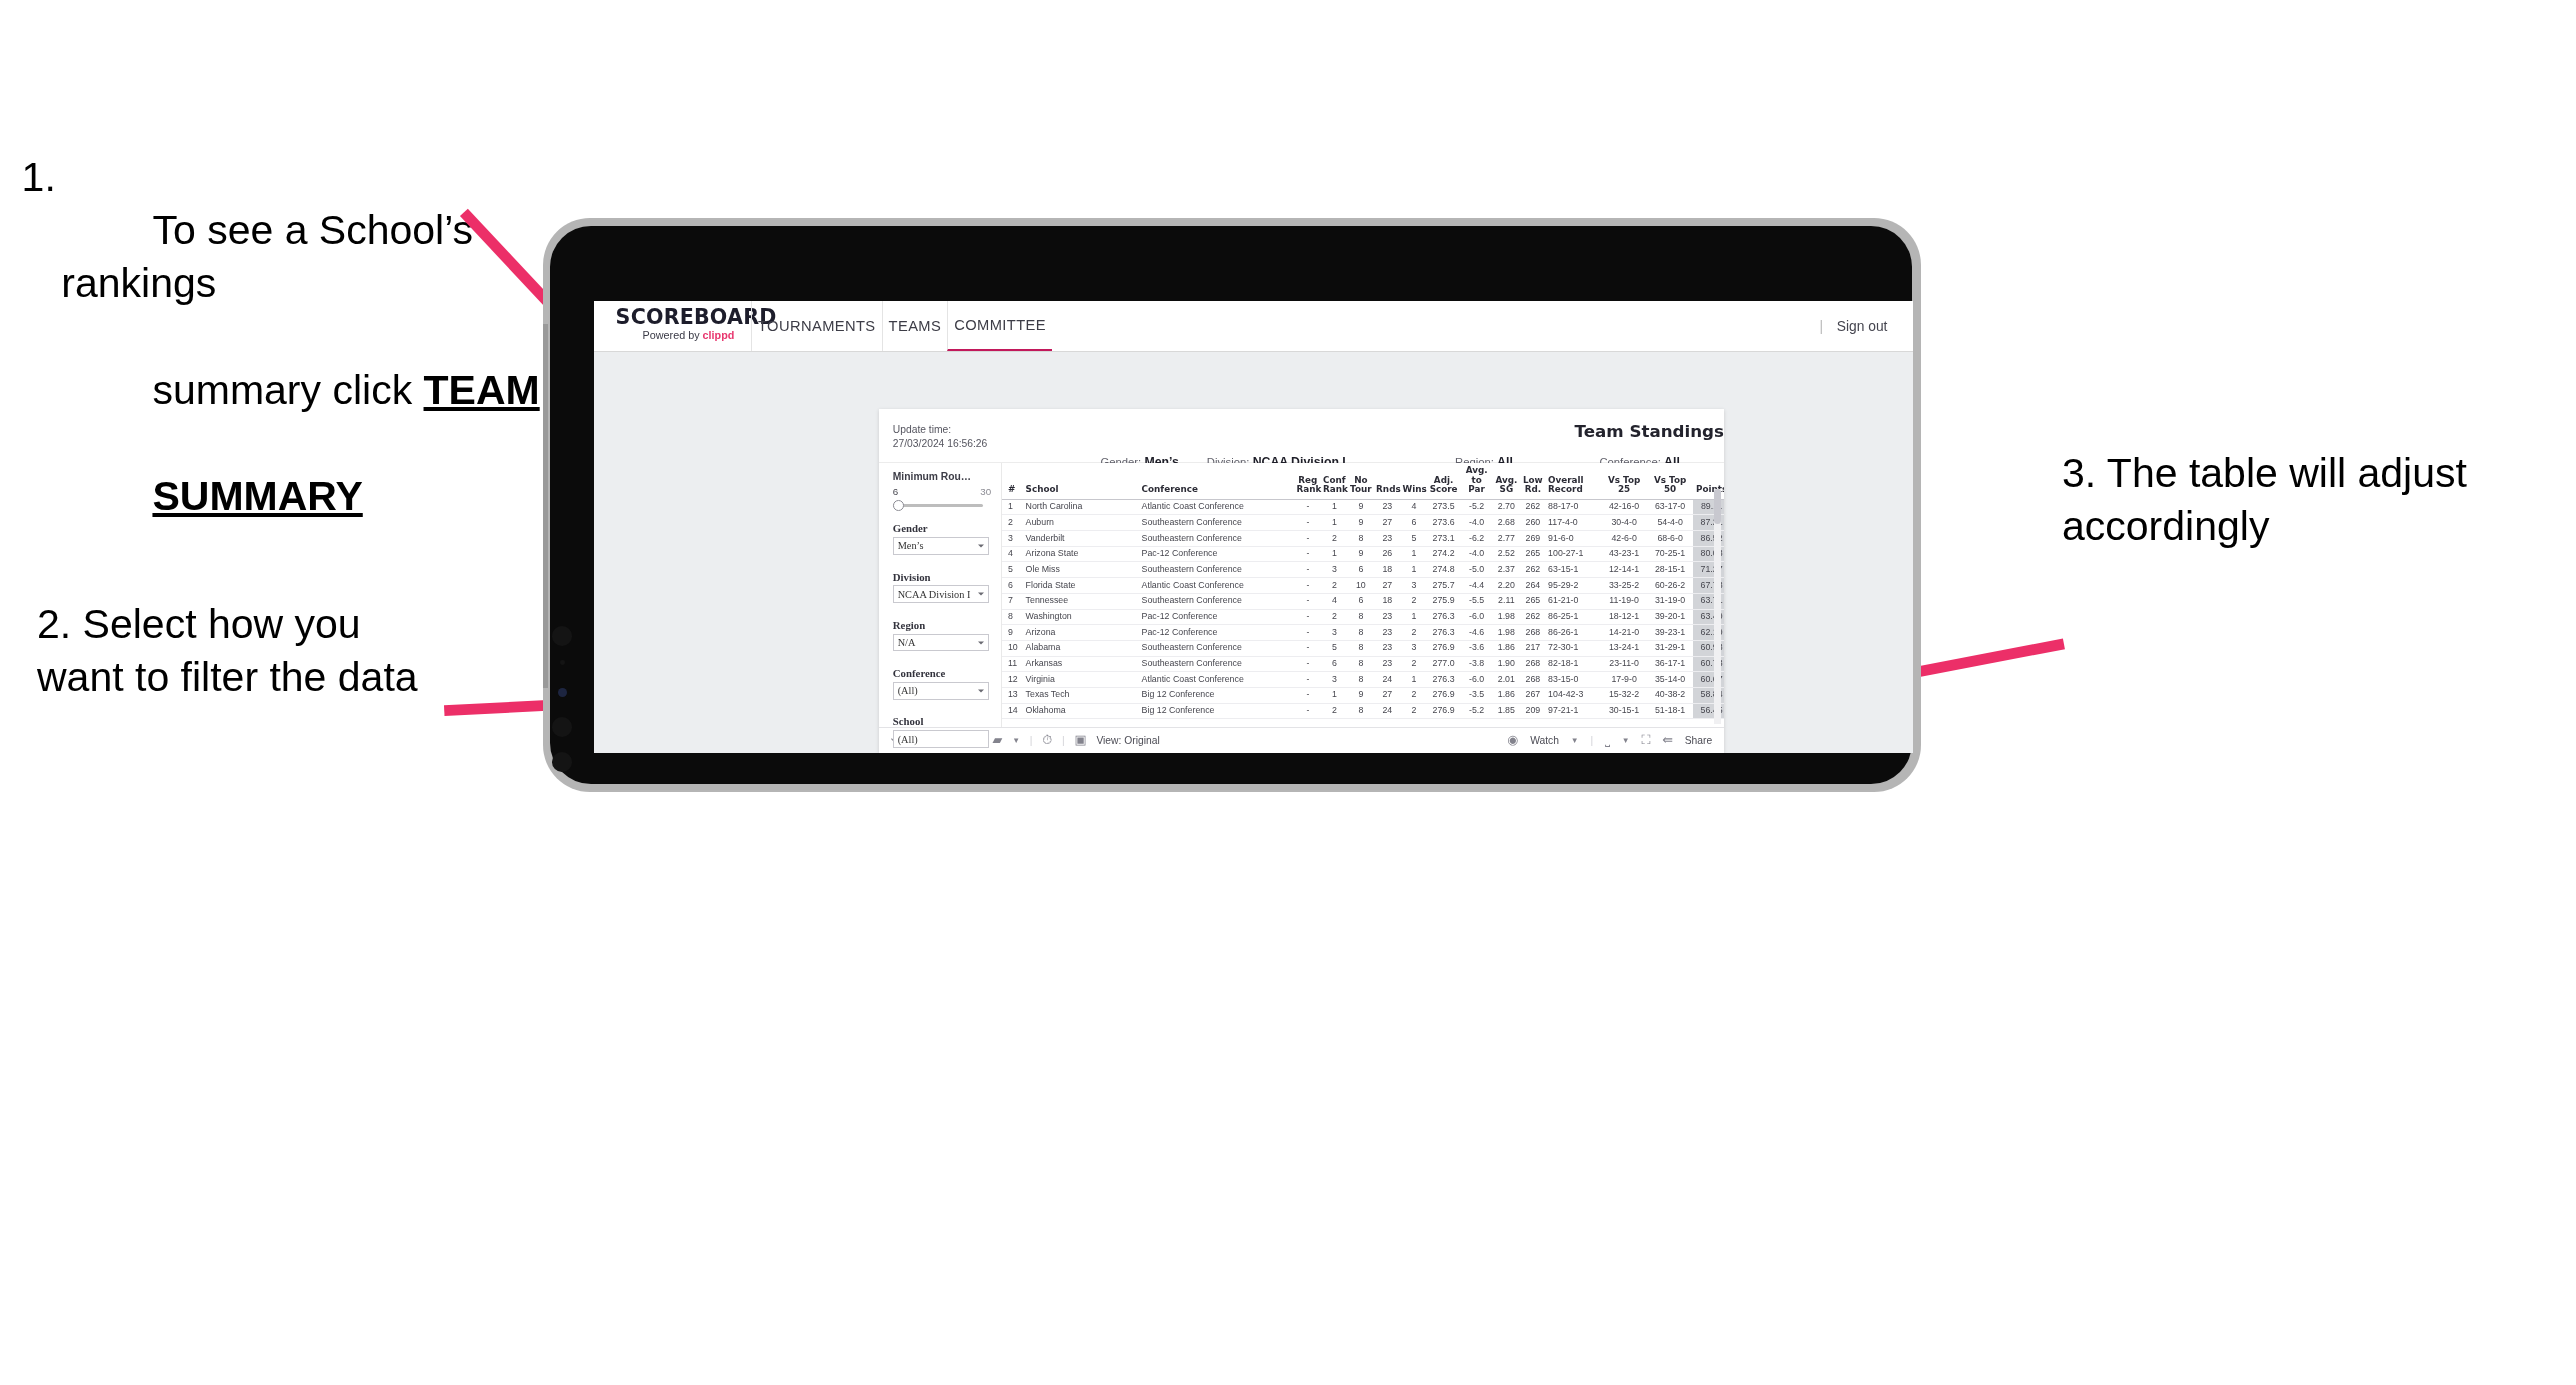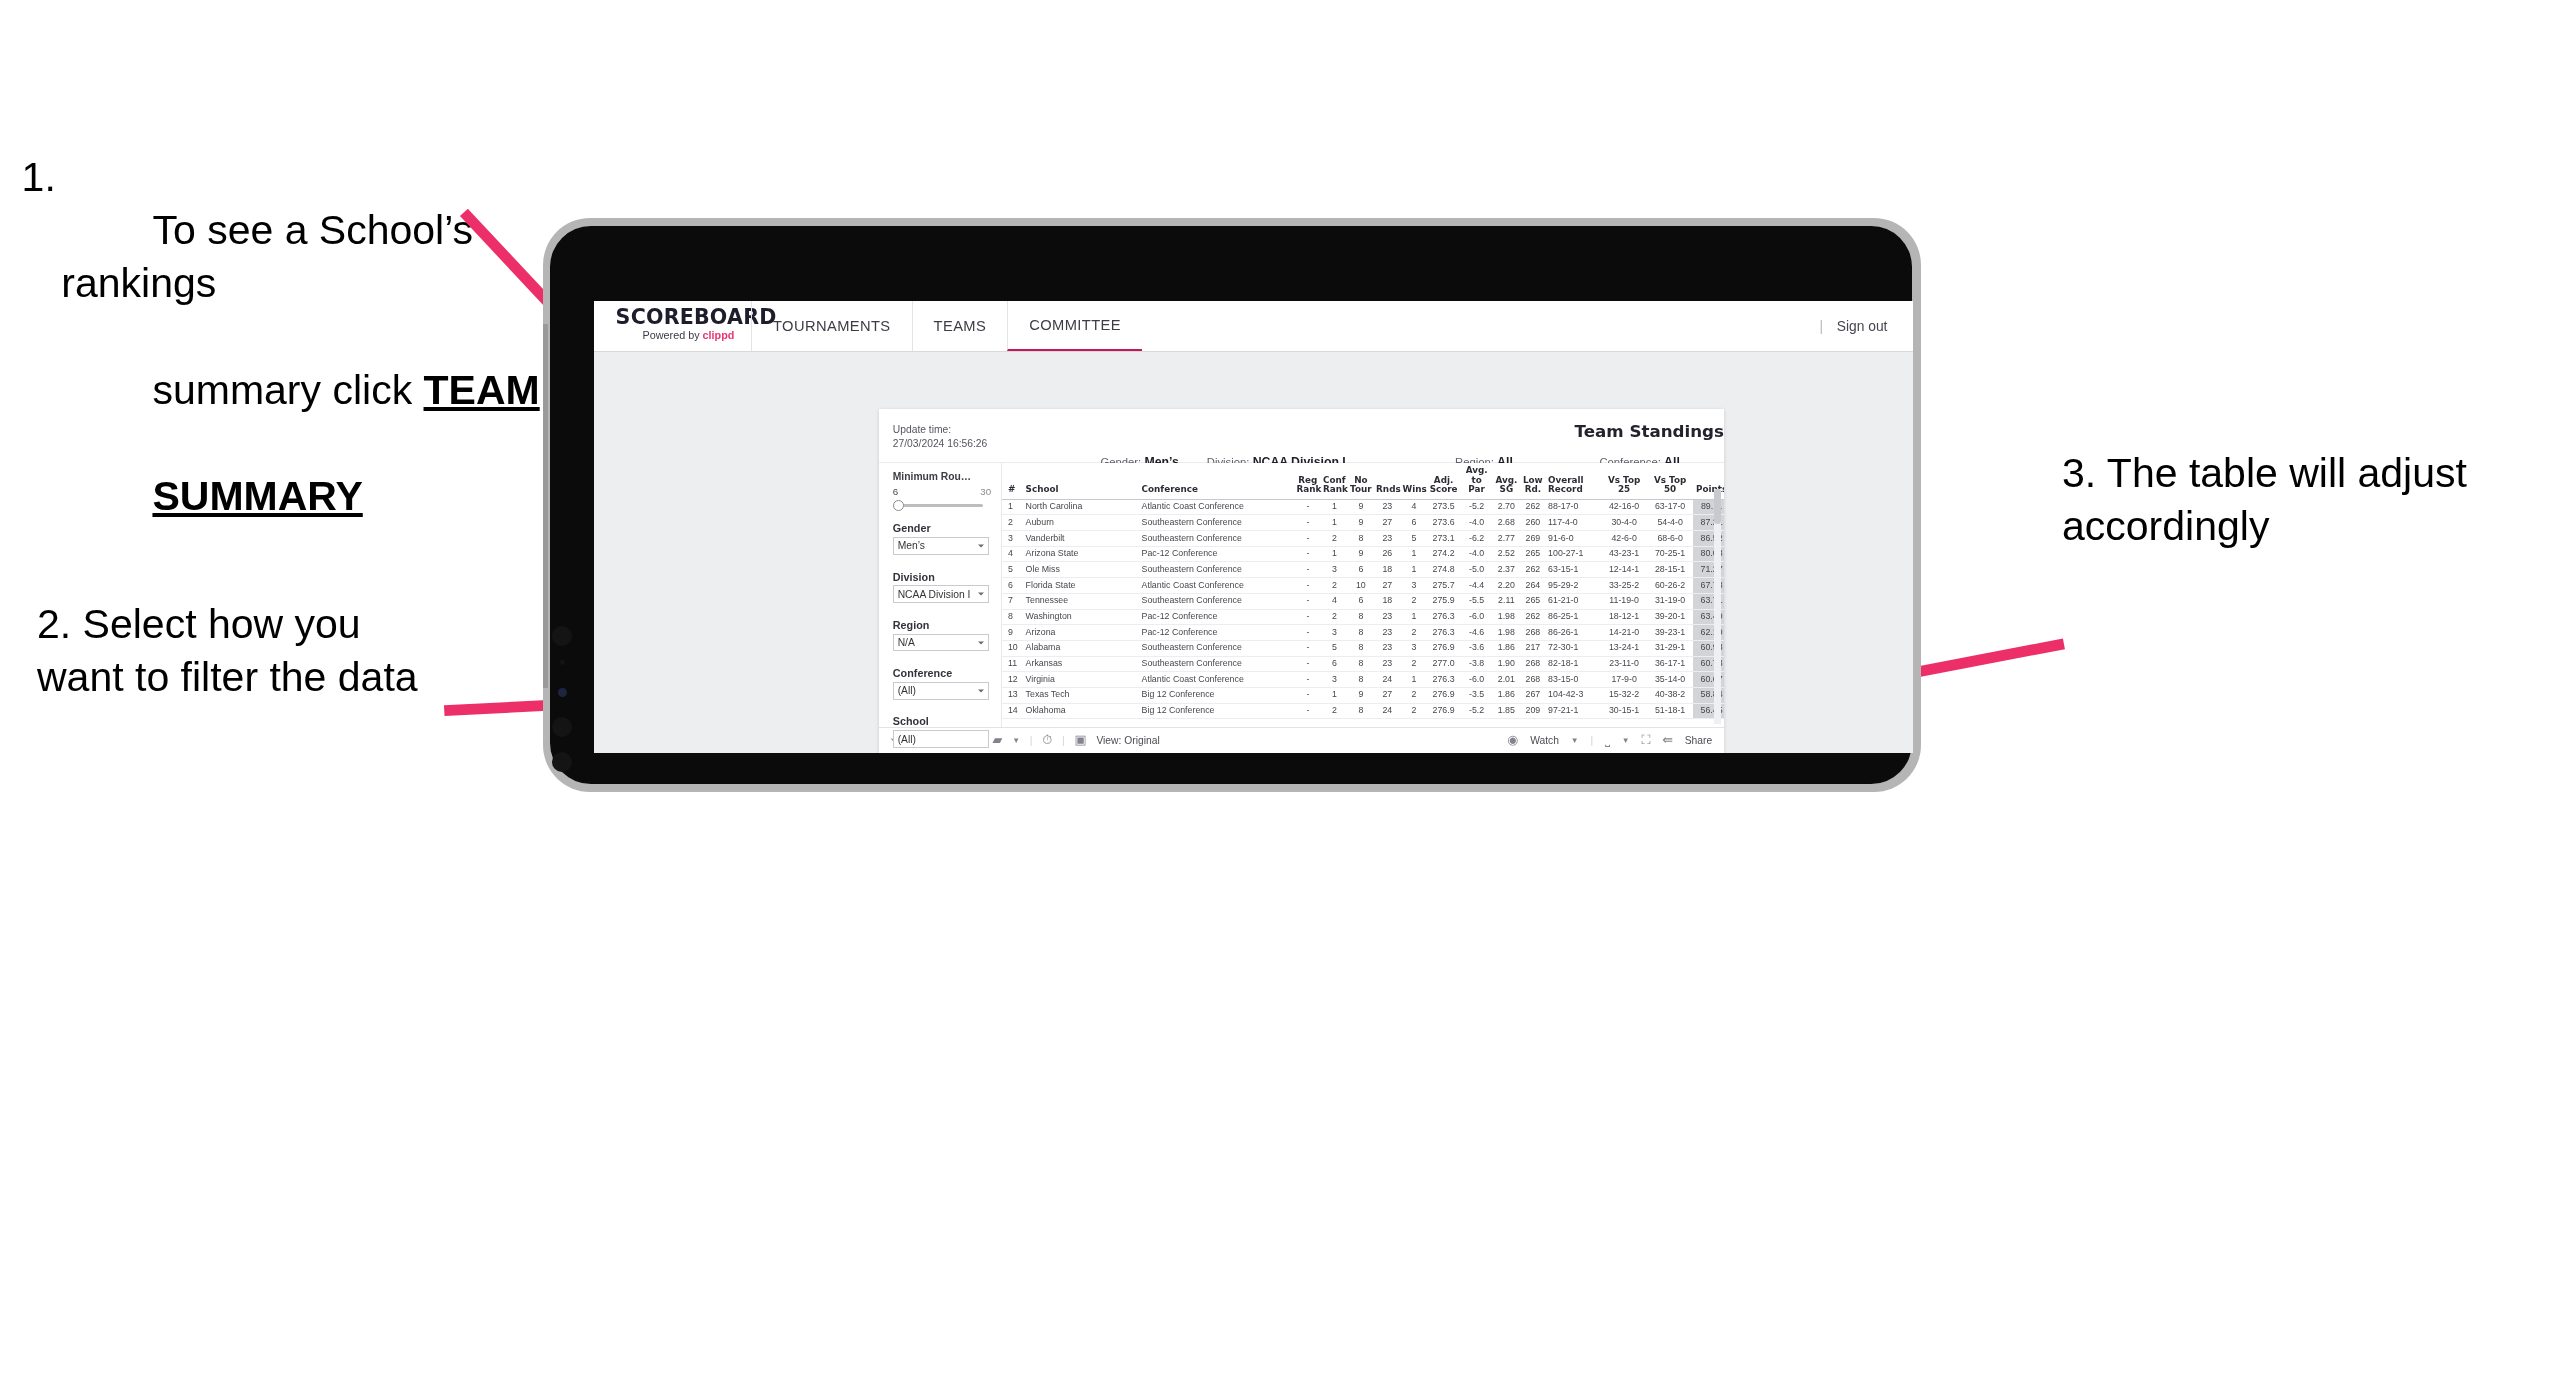--- a/index.html
+++ b/index.html
@@ -67,21 +67,21 @@
     font-weight: 700; font-size: 20.6px; letter-spacing: 0.2px;
     color: #1d1d2b; line-height: 1.0;
   }
   .brand .powered {
     font-size: 10.8px; color:#3a3a46; margin-top: 2px; margin-left: 27px;
   }
   .brand .powered .pink { color:#e8376f; font-weight:700; }
 
   .topnav { display:flex; align-items:center; height: 100%; }
   .topnav .item {
-    padding: 0 21px; height: 100%;
+    padding: 0 6px; height: 100%;
     display:flex; align-items:center; justify-content:center;
     font-size: 14.7px; color:#3c3c46; letter-spacing: 0.4px;
     border-left: 1px solid #e4e4e4;
   }
   .topnav .item.active { border-bottom: 2.9px solid #c2185b; }
   .topright {
     margin-left:auto; display:flex; align-items:center; gap:13.8px;
     padding-right: 25.6px; font-size: 13.8px; color:#45454f;
   }
   .topright .divider { color:#b9b9b9; }
@@ -128,21 +128,21 @@
   .slider-row { display:flex; justify-content:space-between; font-size: 9.8px; color:#8b8b93; }
   .slider-row .lo { color:#46464f; }
   .slider-track {
     position:relative; height: 2.9px; background:#bdbdbd; border-radius:2px;
     margin: 6.9px 0 0 0; width: 90px;
   }
   .slider-knob {
     position:absolute; left:0; top:-3.9px; width:10.8px; height:10.8px;
     background:#fff; border:1.5px solid #8d8d95; border-radius:50%;
   }
-  .fgroup { margin-top: 15.7px; }
+  .fgroup { margin-top: 15.7px; font-family: Liberation Serif, serif; }
   .fgroup .lbl { font-size: 10.8px; color:#33333d; font-weight:600; margin-bottom: 2.9px; }
   .sel {
     height: 17.7px; width: 96px; border:1px solid #c9c9cf; background:#fff;
     font-size: 10.3px; color:#333; display:flex; align-items:center;
     padding: 0 3.9px; position:relative; overflow:hidden; white-space:nowrap;
   }
   .sel .caret {
     position:absolute; right:3.9px; top:50%; transform:translateY(-50%);
     width:0;height:0;border-left:3.4px solid transparent;border-right:3.4px solid transparent;
     border-top:3.9px solid #6a6a72;

